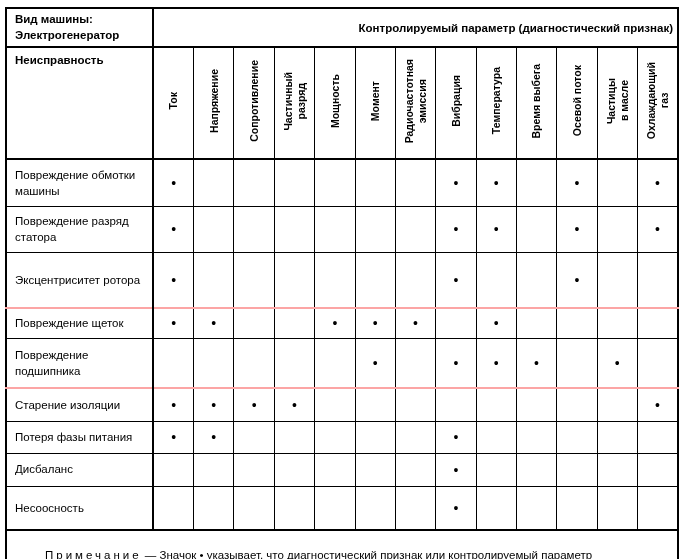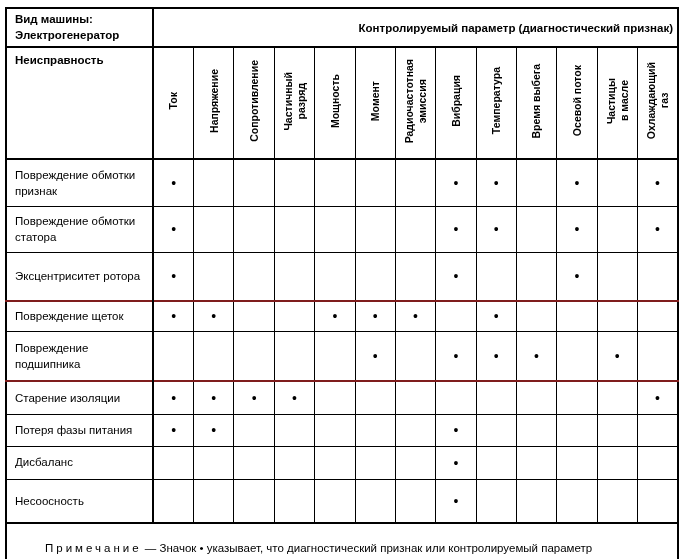--- a/index.html
+++ b/index.html
@@ -28,28 +28,28 @@
   .cell {
     border: 1px solid #000000;
     padding: 0;
     color: #000000;
   }
   
   thead tr.r-top th { border-bottom: 2px solid #000000; }
   thead tr.r-cols th { border-bottom: 2px solid #000000; margin-left: 14px; }
   th.machine, th.fault, td.fault-name { border-right: 2px solid #000000; }
   td.note-cell { border-top: 2px solid #000000; }
-  tbody tr:nth-child(4) td, tbody tr:nth-child(6) td { border-top: 2px solid #7f1d1d; }
+  tbody tr:nth-child(4) td, tbody tr:nth-child(6) td { border-top: 2px solid #fca5a5; }
 
   
   thead tr.r-top  { height: 35px; }
   thead tr.r-cols { height: 112px; }
   tbody tr:nth-child(1) { height: 47px; }
   tbody tr:nth-child(2) { height: 46px; }
-  tbody tr:nth-child(3) { height: 49px; }
+  tbody tr:nth-child(3) { height: 56px; }
   tbody tr:nth-child(4) { height: 30px; }
   tbody tr:nth-child(5) { height: 50px; }
   tbody tr:nth-child(6) { height: 33px; padding-left: 12px; }
   tbody tr:nth-child(7) { height: 32px; }
   tbody tr:nth-child(8) { height: 33px; }
   tbody tr:nth-child(9) { height: 44px; }
   tfoot tr { height: 47px; }
 
   th.machine {
     font-size: 11.5px;
@@ -160,37 +160,37 @@
           <th class="cell rot"><span class="vtext">Осевой поток</span></th>
           <th class="cell rot"><span class="vtext">Частицы
 в масле</span></th>
           <th class="cell rot"><span class="vtext">Охлаждающий
 газ</span></th>
         </tr>
     </thead>
     <tbody id="matrix-body">
 
     <tr>
-          <td class="cell fault-name">Повреждение обмотки признак</td>
-          <td class="cell mark">•</td>
-          <td class="cell mark"></td>
-          <td class="cell mark"></td>
-          <td class="cell mark"></td>
-          <td class="cell mark"></td>
-          <td class="cell mark"></td>
-          <td class="cell mark"></td>
-          <td class="cell mark">•</td>
-          <td class="cell mark">•</td>
-          <td class="cell mark"></td>
-          <td class="cell mark">•</td>
-          <td class="cell mark"></td>
-          <td class="cell mark">•</td>
-        </tr>
-        <tr>
-          <td class="cell fault-name">Повреждение обмотки статора</td>
+          <td class="cell fault-name">Повреждение обмотки машины</td>
+          <td class="cell mark">•</td>
+          <td class="cell mark"></td>
+          <td class="cell mark"></td>
+          <td class="cell mark"></td>
+          <td class="cell mark"></td>
+          <td class="cell mark"></td>
+          <td class="cell mark"></td>
+          <td class="cell mark">•</td>
+          <td class="cell mark">•</td>
+          <td class="cell mark"></td>
+          <td class="cell mark">•</td>
+          <td class="cell mark"></td>
+          <td class="cell mark">•</td>
+        </tr>
+        <tr>
+          <td class="cell fault-name">Повреждение разряд статора</td>
           <td class="cell mark">•</td>
           <td class="cell mark"></td>
           <td class="cell mark"></td>
           <td class="cell mark"></td>
           <td class="cell mark"></td>
           <td class="cell mark"></td>
           <td class="cell mark"></td>
           <td class="cell mark">•</td>
           <td class="cell mark">•</td>
           <td class="cell mark"></td>

